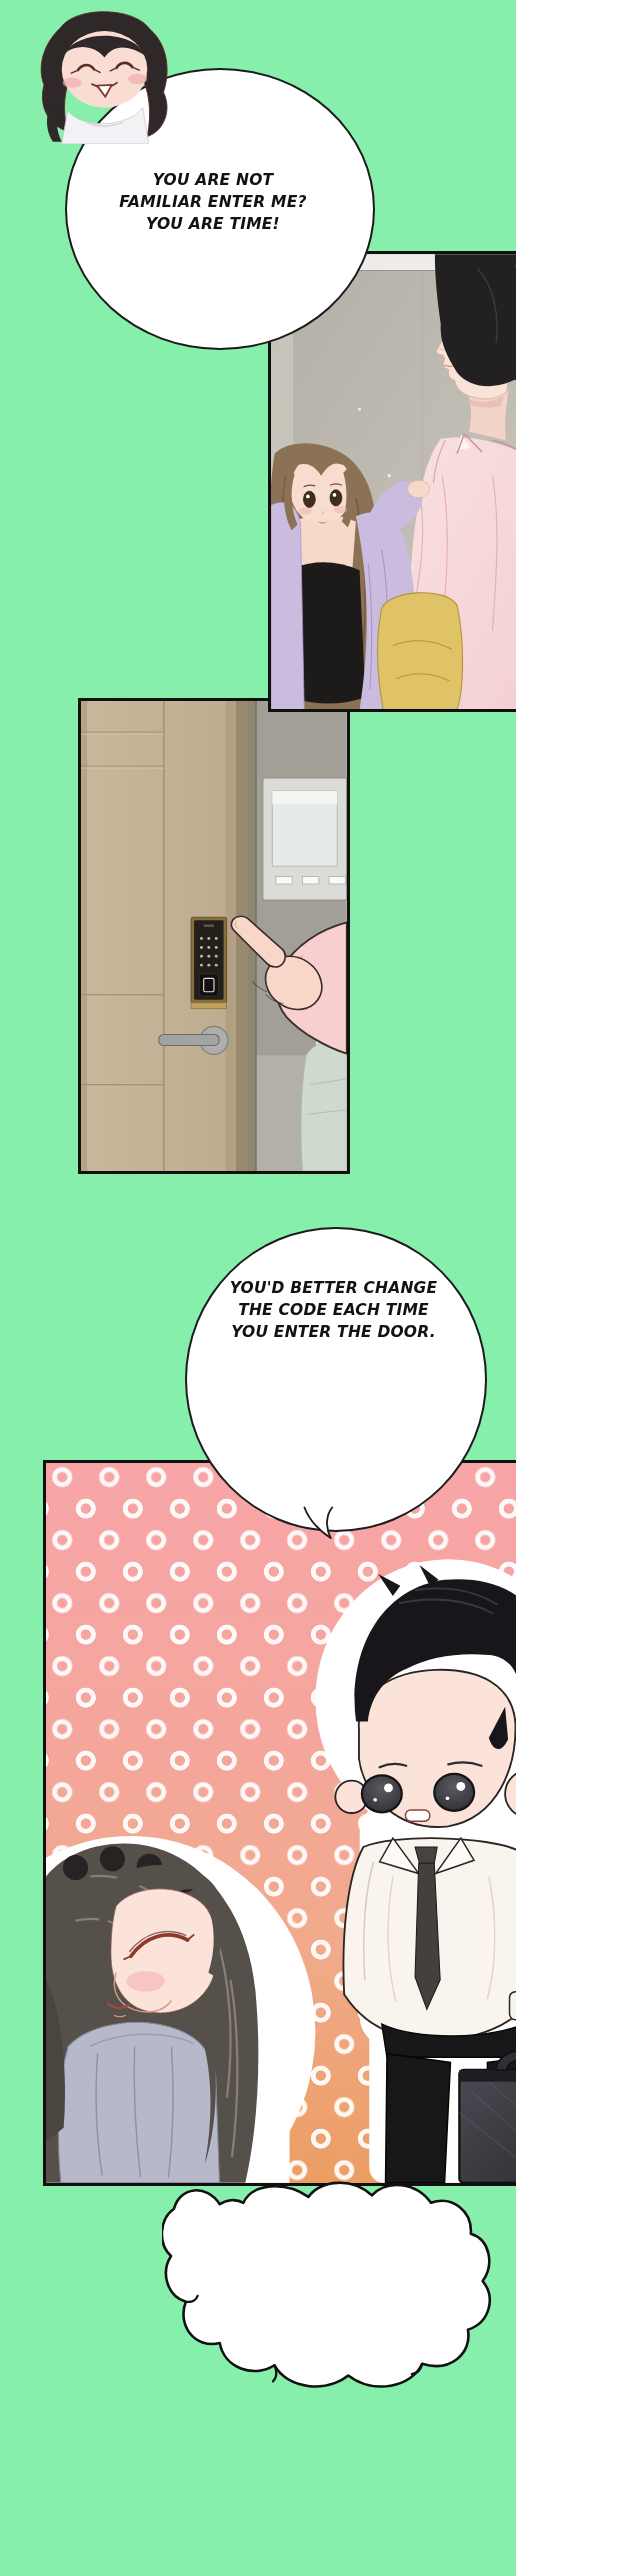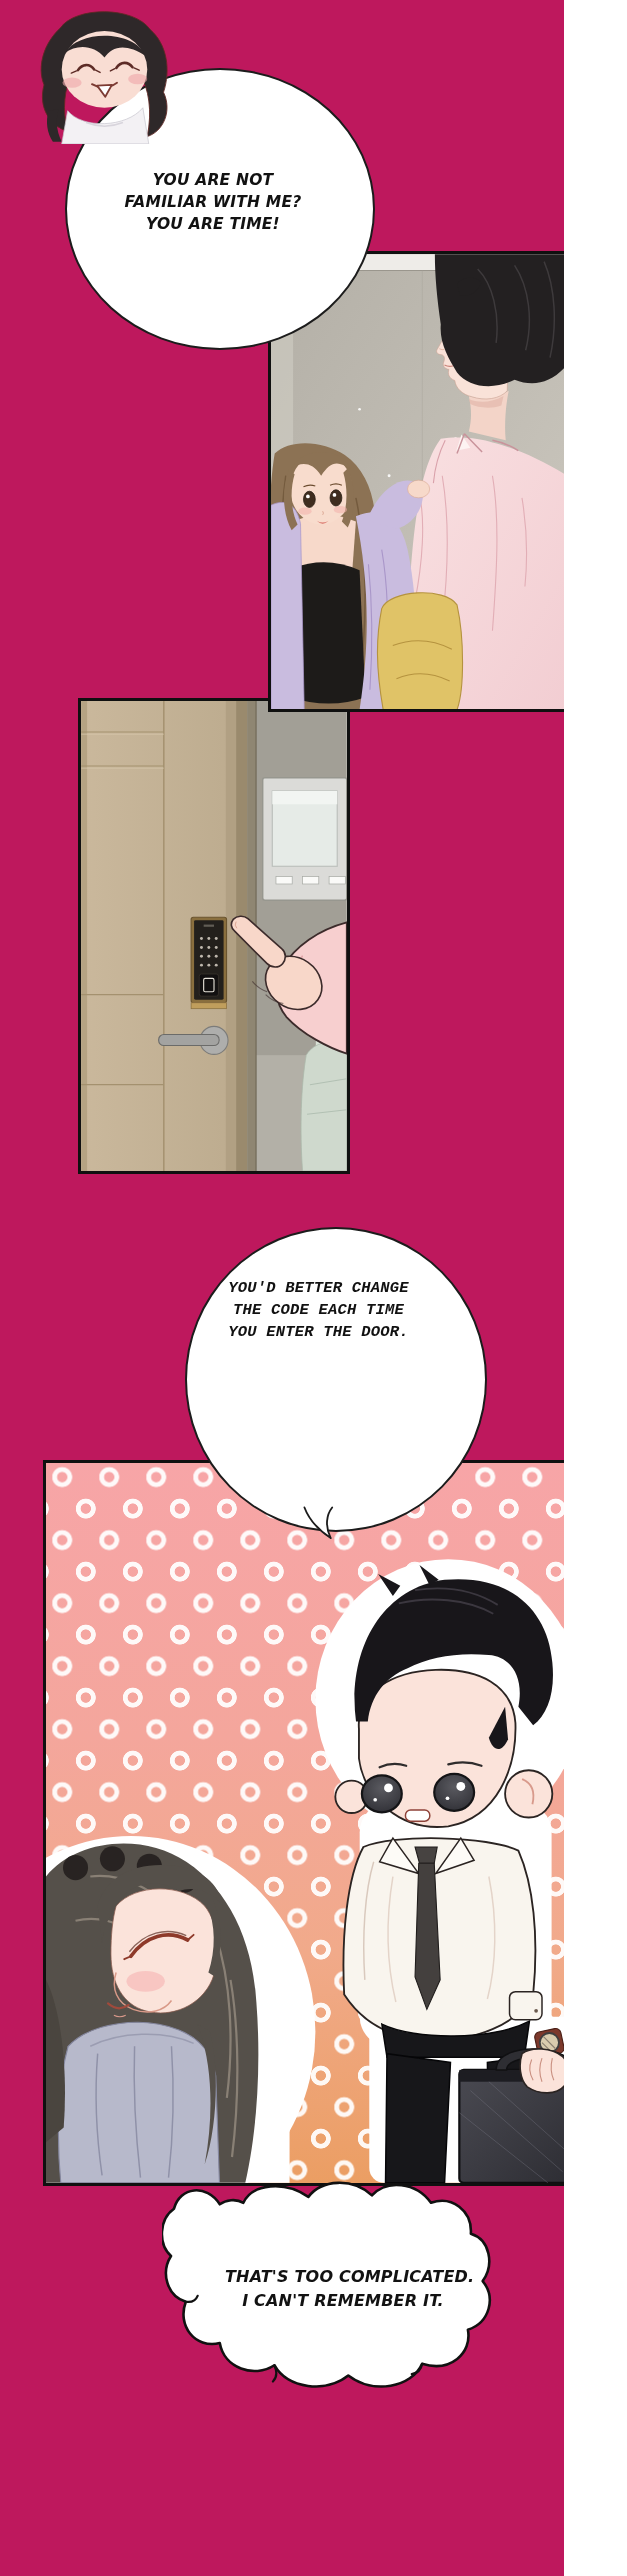--- a/index.html
+++ b/index.html
@@ -1,37 +1,37 @@
 <!DOCTYPE html>
 <html style="font-size:11.8px"><head>
 <meta charset="utf-8">
 <style>
   html,body{margin:0;padding:0;background:#ffffff;}
-  .page{position:relative;width:564px;height:2576px;background:#be185d;overflow:hidden;
+  .page{position:relative;width:516px;height:2576px;background:#86efac;overflow:hidden;
         font-family:"DejaVu Sans",sans-serif;}
   .panel{position:absolute;border:3px solid #101010;box-sizing:border-box;overflow:hidden;background:#fff;}
   .panel svg{position:absolute;left:0;top:0;display:block;}
   .panel-couple{left:268px;top:251px;width:302px;height:461px;z-index:20;}
   .panel-door{left:78px;top:698px;width:272px;height:476px;z-index:10;}
   .panel-chibi{left:43px;top:1460px;width:533px;height:726px;z-index:10;
     background-image:
       radial-gradient(circle 11px at 11.8px 12.6px, rgba(255,255,255,0) 4.8px, rgba(255,255,255,0.93) 5.5px, rgba(255,255,255,0.93) 9.6px, rgba(255,255,255,0) 10.3px),
       radial-gradient(circle 11px at 11.8px 12.6px, rgba(255,255,255,0) 4.8px, rgba(255,255,255,0.93) 5.5px, rgba(255,255,255,0.93) 9.6px, rgba(255,255,255,0) 10.3px),
       linear-gradient(180deg,#f7a5a7 0%, #f4a69c 38%, #f1aa8a 68%, #eb9e63 100%);
     background-size:47px 63px,47px 63px,100% 100%;
     background-position:4.4px 1.5px,28px 33px,0 0;
     background-repeat:repeat,repeat,no-repeat;}
   .bubble-ellipse{position:absolute;background:#ffffff;border:2.2px solid #1c1c1c;border-radius:50%;}
   .bubble-top{left:65px;top:68px;width:306px;height:278px;z-index:30;}
   .bubble-mid{left:185px;top:1227px;width:298px;height:301px;z-index:30;}
   .bubble-text{position:absolute;text-align:center;color:#121212;font-weight:700;font-style:italic;
                font-size:15.5px;line-height:22px;letter-spacing:0.2px;z-index:35;}
   .bubble-text span{display:block;white-space:nowrap;}
   .text-top{left:95px;top:169px;width:236px;}
-  .text-mid{left:208px;top:1277px;width:221px;font-family:Liberation Mono, monospace;}
+  .text-mid{left:223px;top:1277px;width:221px;}
   .text-bottom{left:225px;top:2265px;width:236px;font-size:16px;line-height:24px;}
   .overlay-svg{position:absolute;display:block;}
   .chibi-narrator{left:16px;top:0;z-index:40;}
   .mid-tail{left:297px;top:1506px;z-index:32;}
   .cloud-bubble{left:162px;top:2157px;z-index:30;}
 </style>
 </head>
 <body>
 
 <div class="page">
@@ -50,21 +50,21 @@
     <ellipse cx="165" cy="107" rx="13" ry="7" fill="#efa6aa" opacity="0.6"></ellipse>
     <path d="M103,114 Q120,124 137,112" stroke="#7c3b33" stroke-width="2.5" fill="none" stroke-linecap="round"></path>
     <path d="M110,116 L130,115 L121,131 Z" fill="#ffffff" stroke="#7c3b33" stroke-width="2.5" stroke-linejoin="round"></path>
     <path d="M70,150 C90,175 150,173 172,146 L180,195 L62,195 Z" fill="#f3f1f4" stroke="#c9c7cf" stroke-width="1"></path>
     <path d="M95,166 q25,10 50,0" stroke="#d8d5dc" stroke-width="2" fill="none"></path>
   </svg>
 
   <div class="bubble-ellipse bubble-top"></div>
   <div class="bubble-text text-top">
     <span>YOU ARE NOT</span>
-    <span>FAMILIAR WITH ME?</span>
+    <span>FAMILIAR ENTER ME?</span>
     <span>YOU ARE TIME!</span>
   </div>
 
   <div class="panel panel-couple">
     <svg width="296" height="456" viewBox="0 0 401 617">
       <defs>
         <linearGradient id="p1wall" x1="0" y1="0" x2="1" y2="1">
           <stop offset="0" stop-color="#b3afa6"></stop>
             <stop offset="1" stop-color="#cdc9c0"></stop>
         </linearGradient>
@@ -337,19 +337,15 @@
   </div>
 
   <svg class="overlay-svg cloud-bubble" width="343" height="288" viewBox="0 0 464 390">
     <path d="M78,64 C60,36 24,40 16,70 C-4,84 -6,118 12,134 C-2,156 6,188 32,196
              C20,228 44,260 78,252 C84,286 124,300 152,282 C170,314 222,320 252,296
              C286,322 338,312 352,280 C390,292 420,266 414,234 C444,224 452,190 434,168
              C450,146 444,112 418,104 C420,72 392,52 364,62 C344,34 304,30 284,52
              C258,28 216,30 198,54 C166,32 122,36 110,62 C100,56 86,58 78,64 Z" fill="#ffffff" stroke="#111111" stroke-width="3.5" stroke-linejoin="round"></path>
     <path d="M152,282 q6,14 -2,22 M32,196 q12,2 16,-8 M352,280 q-2,12 -14,14" stroke="#111111" stroke-width="3" fill="none" stroke-linecap="round"></path>
   </svg>
-  <div class="bubble-text text-bottom">
-    <span>THAT'S TOO COMPLICATED.</span>
-    <span>I CAN'T REMEMBER IT.</span>
-  </div>
 
 </div>
 
 
 </body></html>

